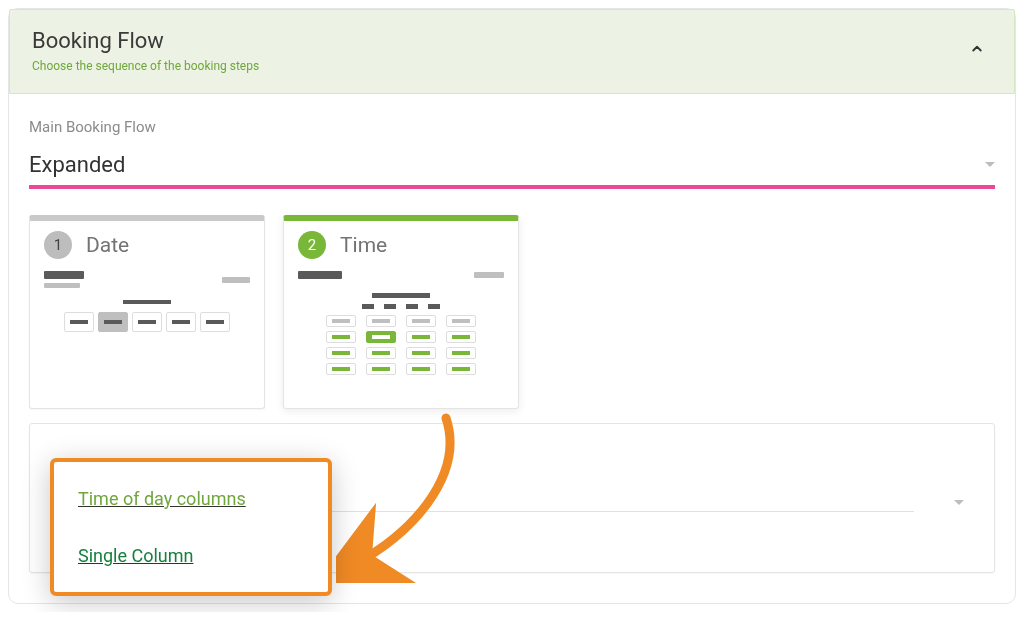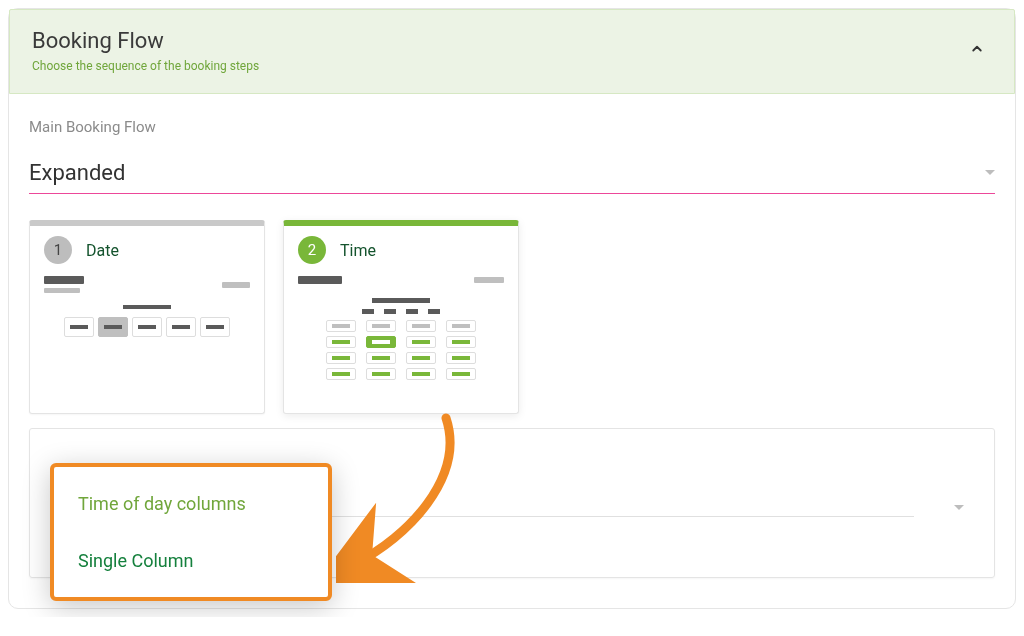--- a/index.html
+++ b/index.html
@@ -45,27 +45,27 @@
       cursor: pointer;
       margin-top: 6px;
     }
     .panel-body {
       padding: 24px 20px 30px 20px;
     }
     .select-label {
       font-size: 15px;
       color: #8b8b8b;
       font-weight: 400;
-      margin-bottom: 20px;
+      margin-bottom: 12px;
     }
     .select-control {
       display: flex;
       align-items: center;
       justify-content: space-between;
-      border-bottom: 1px solid #ec4899;
+      border-bottom: 4px solid #ec4899;
       padding: 4px 0 8px 0;
       cursor: pointer;
       margin-bottom: 26px;
     }
     .select-value {
       font-size: 22px;
       color: #333;
       font-weight: 400;
     }
     .dropdown-caret {
@@ -98,21 +98,21 @@
     }
     .step-circle {
       width: 28px; height: 28px;
       border-radius: 50%;
       display: flex; align-items: center; justify-content: center;
       font-size: 15px; font-weight: 400;
       color: #444;
     }
     .step-circle.gray  { background: #bdbdbd; }
     .step-circle.green { background: #79b739; color: #fff; }
-    .step-title { font-size: 16px; color: #14532d; }
+    .step-title { font-size: 21px; color: #737373; }
     .preview {
       padding: 10px 14px 0 14px;
     }
     
     .date-preview .ph-row1 { display:flex; align-items:center; justify-content:space-between; }
     .ph-bar { background:#5a5a5a; height:8px; border-radius:1px; }
     .ph-bar.light { background:#bfbfbf; }
     .date-preview .bar-a { width:40px; }
     .date-preview .bar-b { width:36px; background:#bfbfbf; margin-top:4px; height:5px; }
     .date-preview .bar-c { width:28px; height:6px; }
@@ -170,20 +170,21 @@
       position: absolute;
       left: 42px;
       bottom: 8px;
       width: 282px;
       background: #fff;
       border-radius: 6px;
       box-shadow: 0 6px 28px rgba(0,0,0,0.22);
       border: 4px solid #F08A24;
       padding: 8px 0;
       z-index: 10;
+      text-decoration: underline;
     }
     .dropdown-option {
       padding: 18px 24px;
       font-size: 18px;
       color: #15803d;
       cursor: pointer;
     }
     .dropdown-option.selected { color: #70a63b; }
 
     

